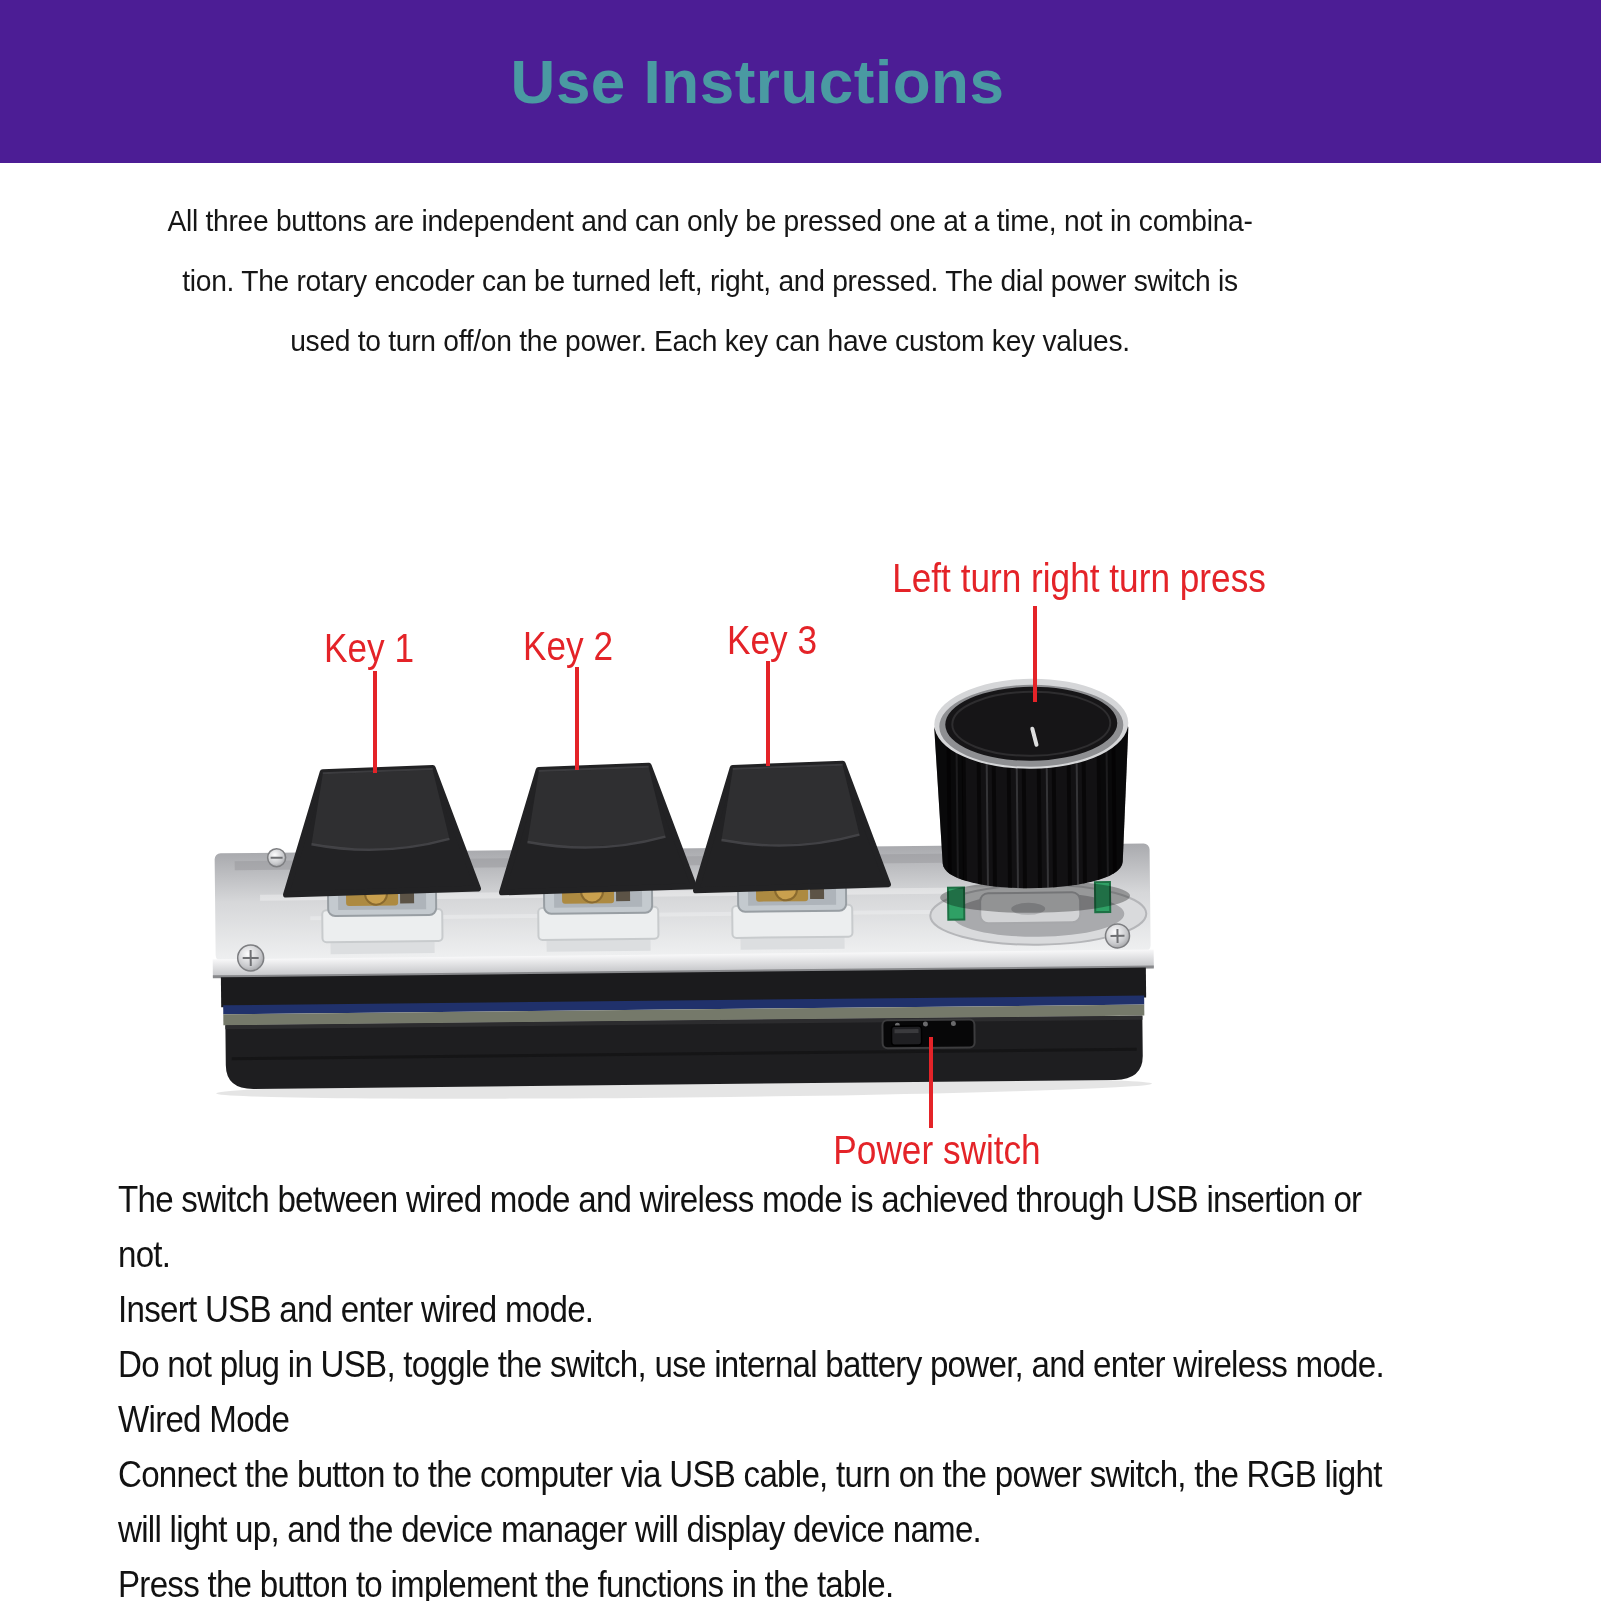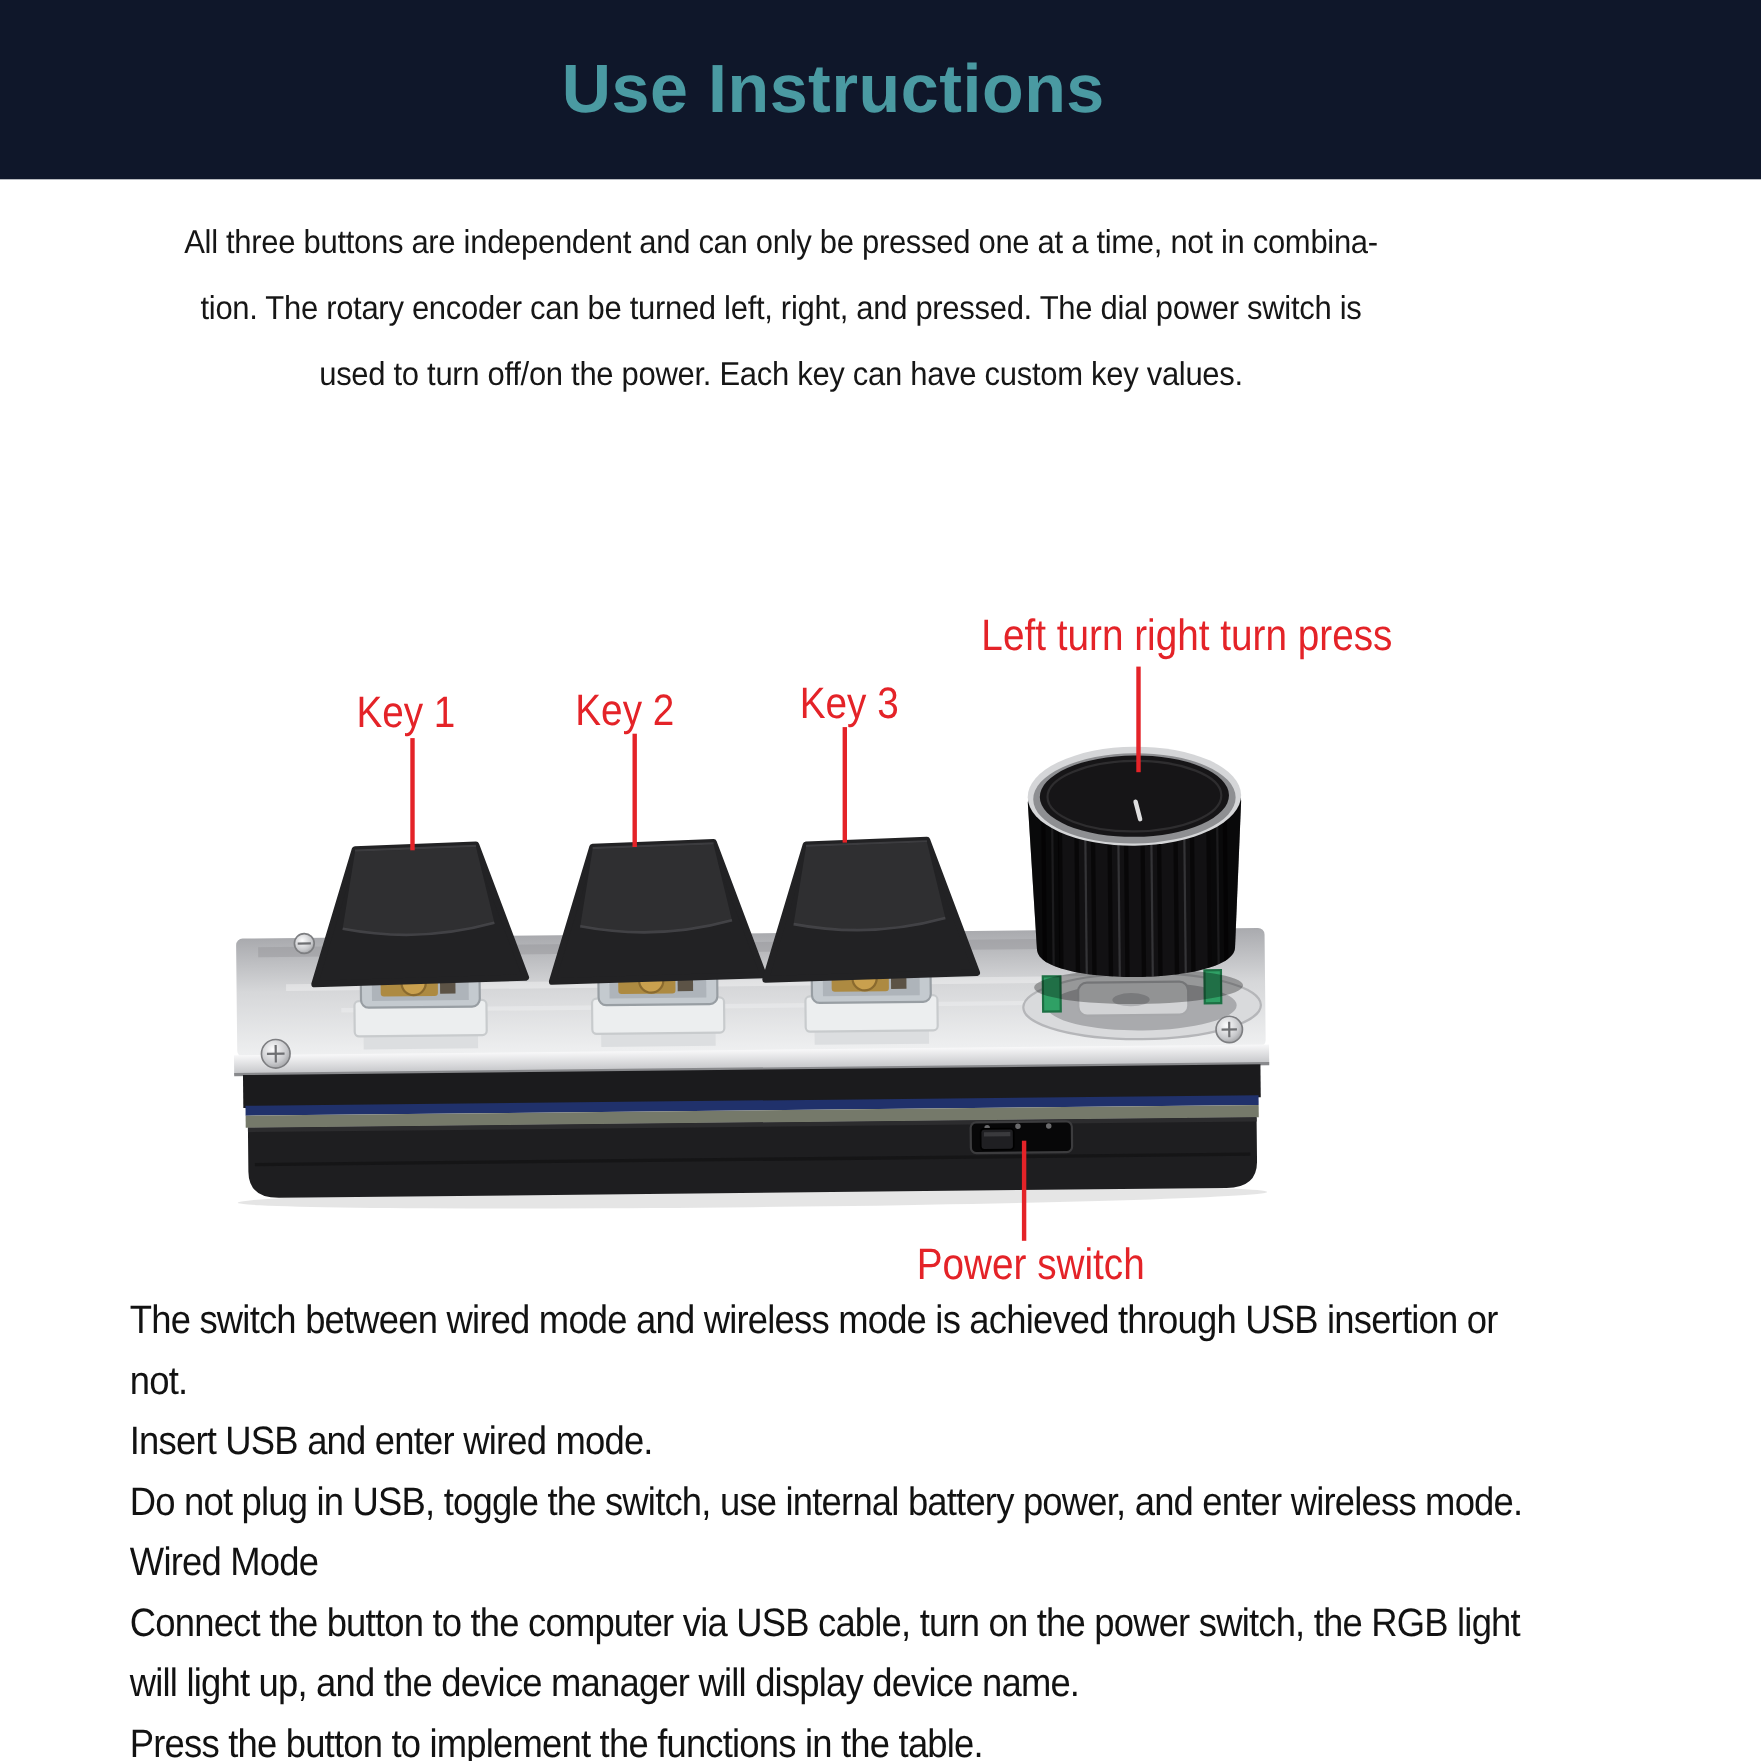--- a/index.html
+++ b/index.html
@@ -3,21 +3,21 @@
 <meta charset="utf-8">
 <style>
   html,body{margin:0;padding:0;}
   body{
     width:1601px;height:1601px;position:relative;overflow:hidden;
     background:#ffffff;color:#141414;
     font-family:"Liberation Sans","DejaVu Sans",sans-serif;
   }
   .banner{
     position:absolute;left:0;top:0;width:1601px;height:163px;
-    background:#0f172a;
+    background:#4c1d95;
     display:flex;align-items:center;justify-content:center;
     padding-right:86px;box-sizing:border-box;
   }
   .page-title{
     margin:0;font-size:62px;font-weight:bold;color:#4a9aa2;letter-spacing:0.5px;
   }
   .intro{
     position:absolute;top:191px;left:80px;width:1260px;
     text-align:center;font-size:30px;line-height:60px;letter-spacing:-0.3px;
     transform:scaleX(0.94);transform-origin:50% 0;

